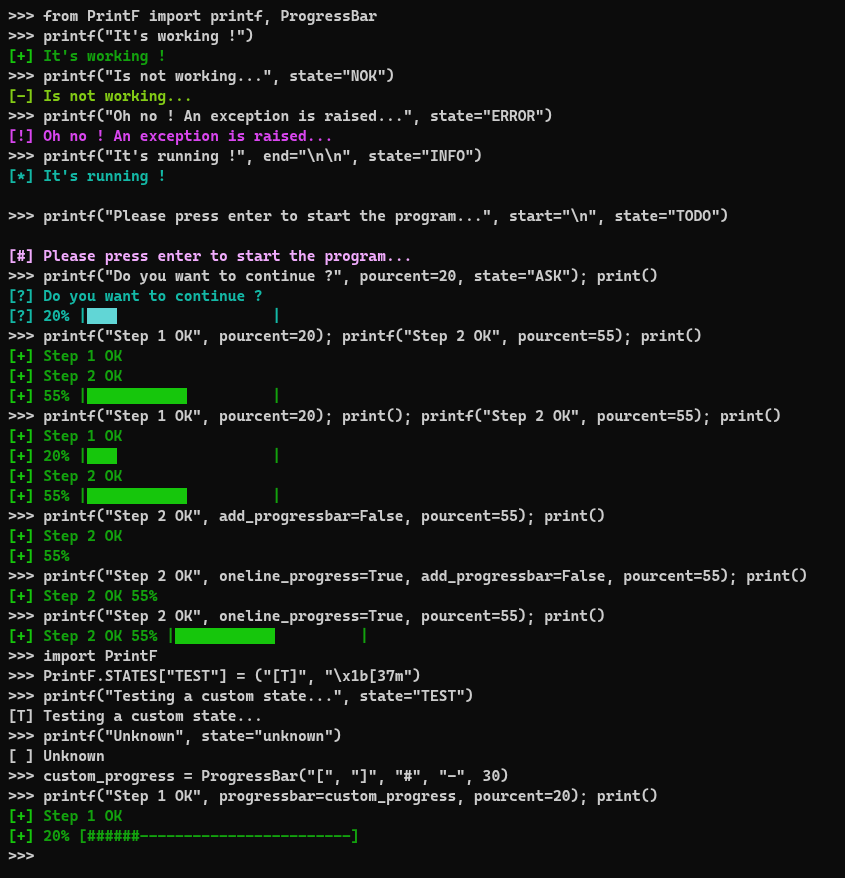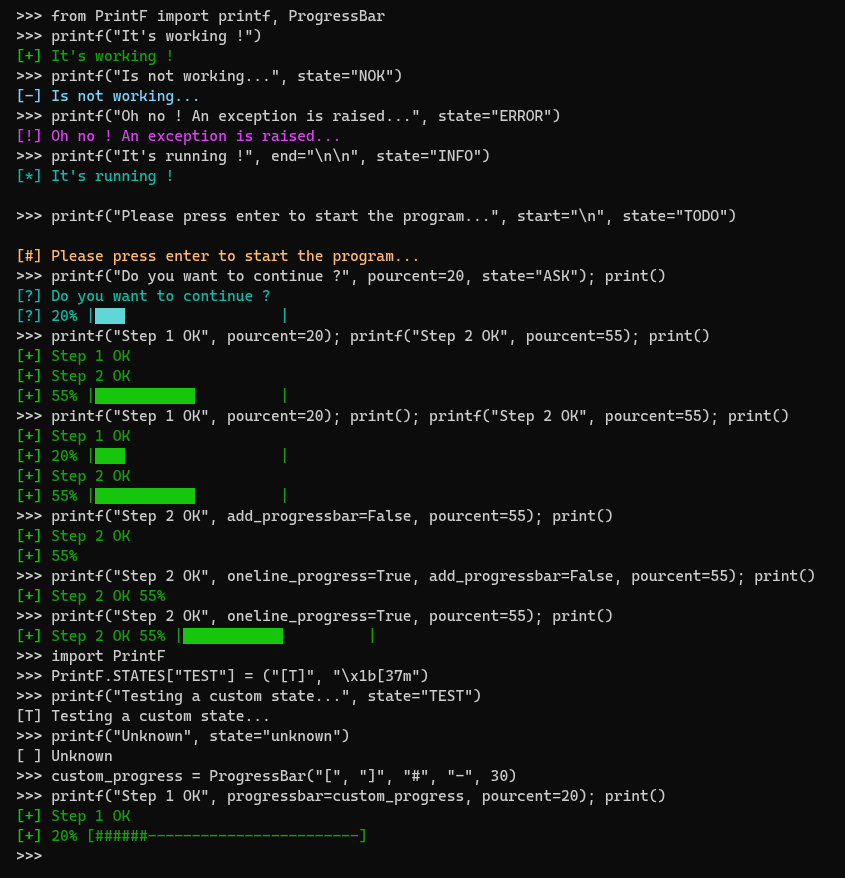--- a/index.html
+++ b/index.html
@@ -8,32 +8,33 @@
     background: #0c0c0c;
     font-family: "Cascadia Mono", "Consolas", "Menlo", monospace;
     font-size: 15px;
     line-height: 20px;
     color: #cccccc;
     width: 845px;
     height: 878px;
     overflow: hidden;
   }
   .term {
-    padding: 6px 16px;
+    padding: 6px 8px;
     white-space: pre;
+    font-weight: bold;
   }
   .line { display: block; min-height: 20px; }
   .prompt  { color: #cccccc; }
   .white   { color: #cccccc; }
   .green   { color: #13a10e; }
   .bgreen  { color: #16c60c; }
-  .byellow { color: #7dd3fc; }
+  .byellow { color: #84cc16; }
   .red     { color: #d946ef; }
   .blue    { color: #14b8a6; }
-  .magenta { color: #fdba74; }
+  .magenta { color: #f0abfc; }
   .cyan    { color: #14b8a6; text-align: center; }
   .gray    { color: #cccccc; margin-top: 16px; }
 
   .barfill {
     display: inline-block;
     vertical-align: -3px;
     height: 16px;
   }
   .barfill.green { background: #16c60c; }
   .barfill.cyan  { background: #61d6d6; }

